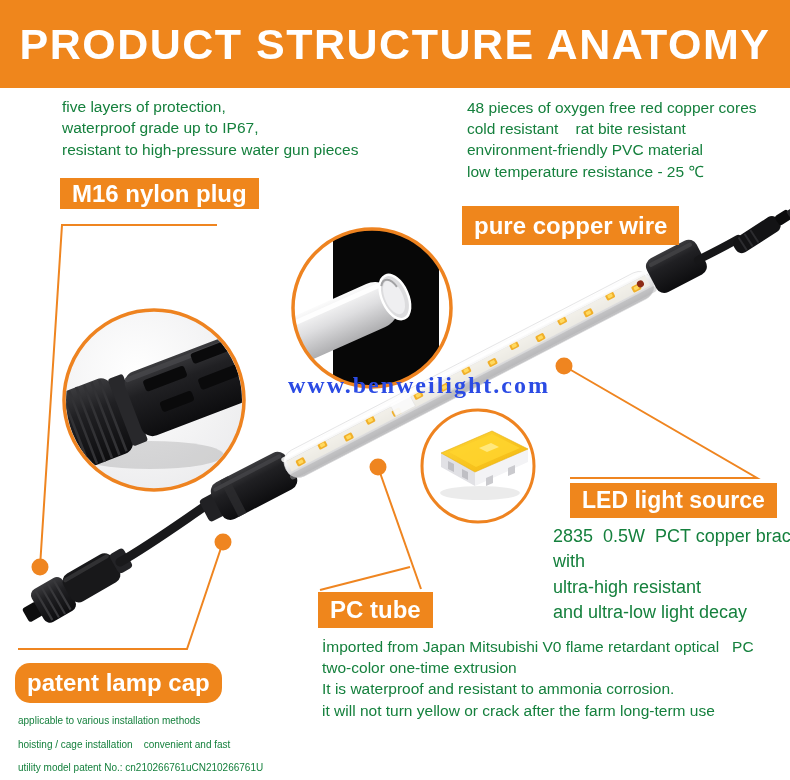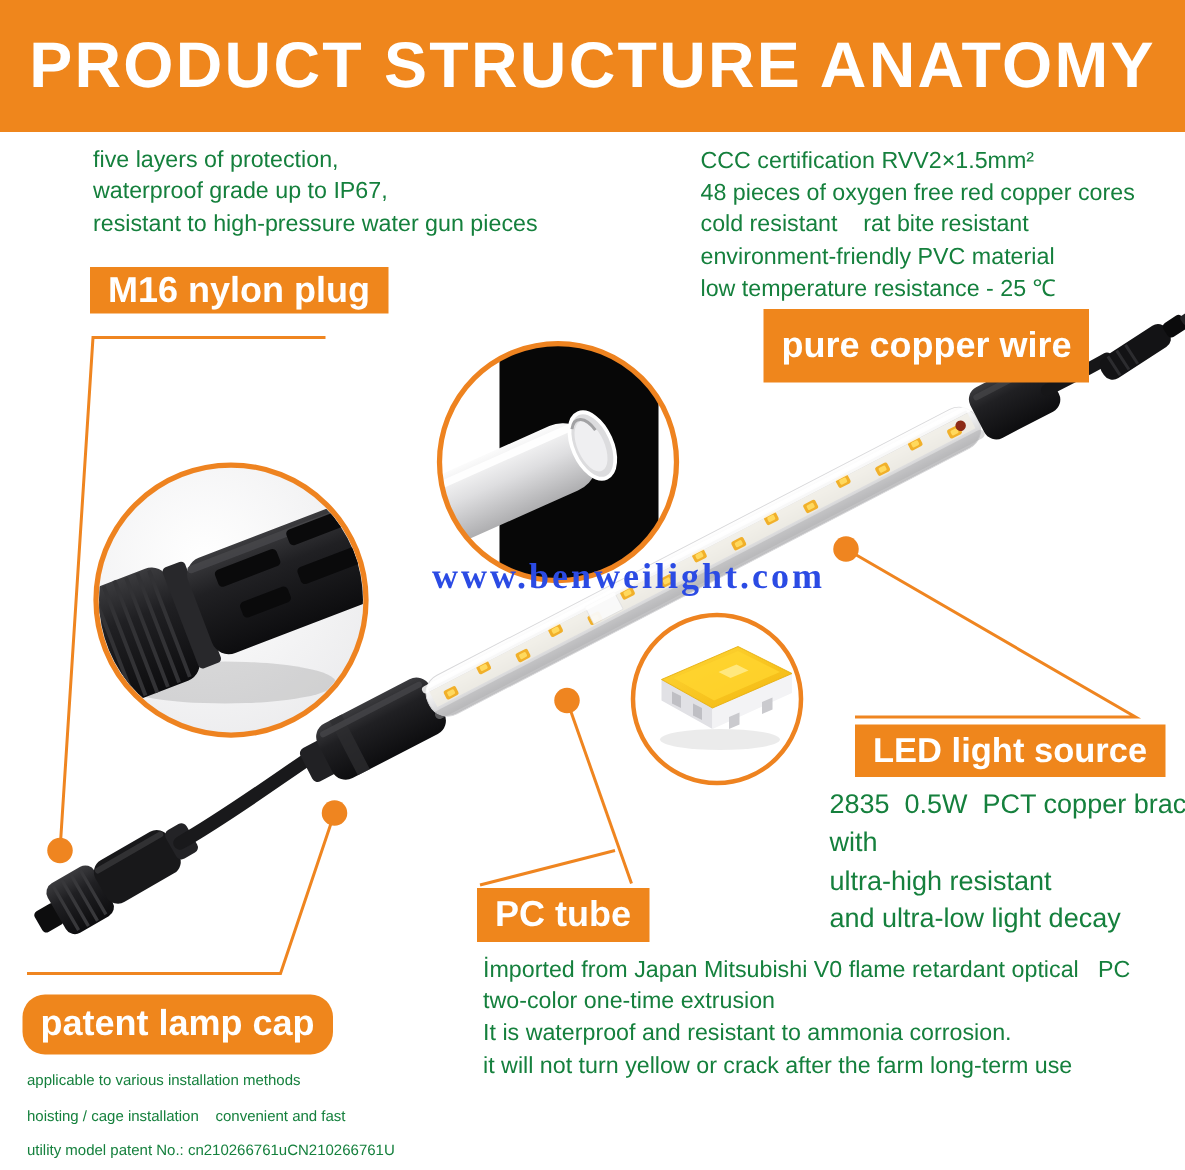--- a/index.html
+++ b/index.html
@@ -21,21 +21,21 @@
     padding:0 12px;white-space:nowrap;
   }
   .tblock{position:absolute;color:#15803d;}
   .tline{white-space:pre-wrap;}
   .b1{left:62px;top:96px;font-size:15.5px;line-height:21.4px;}
   .b2{left:467px;top:97px;font-size:15.5px;line-height:21.2px;}
   .b3{left:553px;top:524px;font-size:18px;line-height:25.3px;}
   .b4{left:322px;top:636px;font-size:15.5px;line-height:21.2px;}
   .b5{left:18px;top:709px;font-size:10px;line-height:23.6px;}
   .badge-m16{left:60px;top:178px;height:31px;}
-  .badge-copper{left:462px;top:206px;height:49px;margin-left:47px;}
+  .badge-copper{left:462px;top:206px;height:39px;}
   .badge-led{left:570px;top:483px;height:35px;font-size:23px;}
   .badge-pc{left:318px;top:592px;height:36px;}
   .badge-cap{left:15px;top:663px;height:40px;border-radius:15px;}
   .watermark{
     position:absolute;left:288px;top:372px;
     font-family:"Liberation Serif",serif;font-weight:bold;
     font-size:24px;letter-spacing:2px;color:#2b4be4;white-space:nowrap;
   }
 </style>
 </head>
@@ -219,21 +219,20 @@
   </div>
 
   <div class="tblock b1">
     <div class="tline">five layers of protection,</div>
     <div class="tline">waterproof grade up to IP67,</div>
     <div class="tline">resistant to high-pressure water gun pieces</div>
   </div>
   <div class="badge badge-m16">M16 nylon plug</div>
 
   <div class="tblock b2">
-    <div class="tline">CCC certification RVV2×1.5mm²</div>
     <div class="tline">48 pieces of oxygen free red copper cores</div>
     <div class="tline">cold resistant    rat bite resistant</div>
     <div class="tline">environment-friendly PVC material</div>
     <div class="tline">low temperature resistance - 25 ℃</div>
   </div>
   <div class="badge badge-copper">pure copper wire</div>
 
   <div class="badge badge-led">LED light source</div>
   <div class="tblock b3">
     <div class="tline">2835  0.5W  PCT copper bracket with</div>

